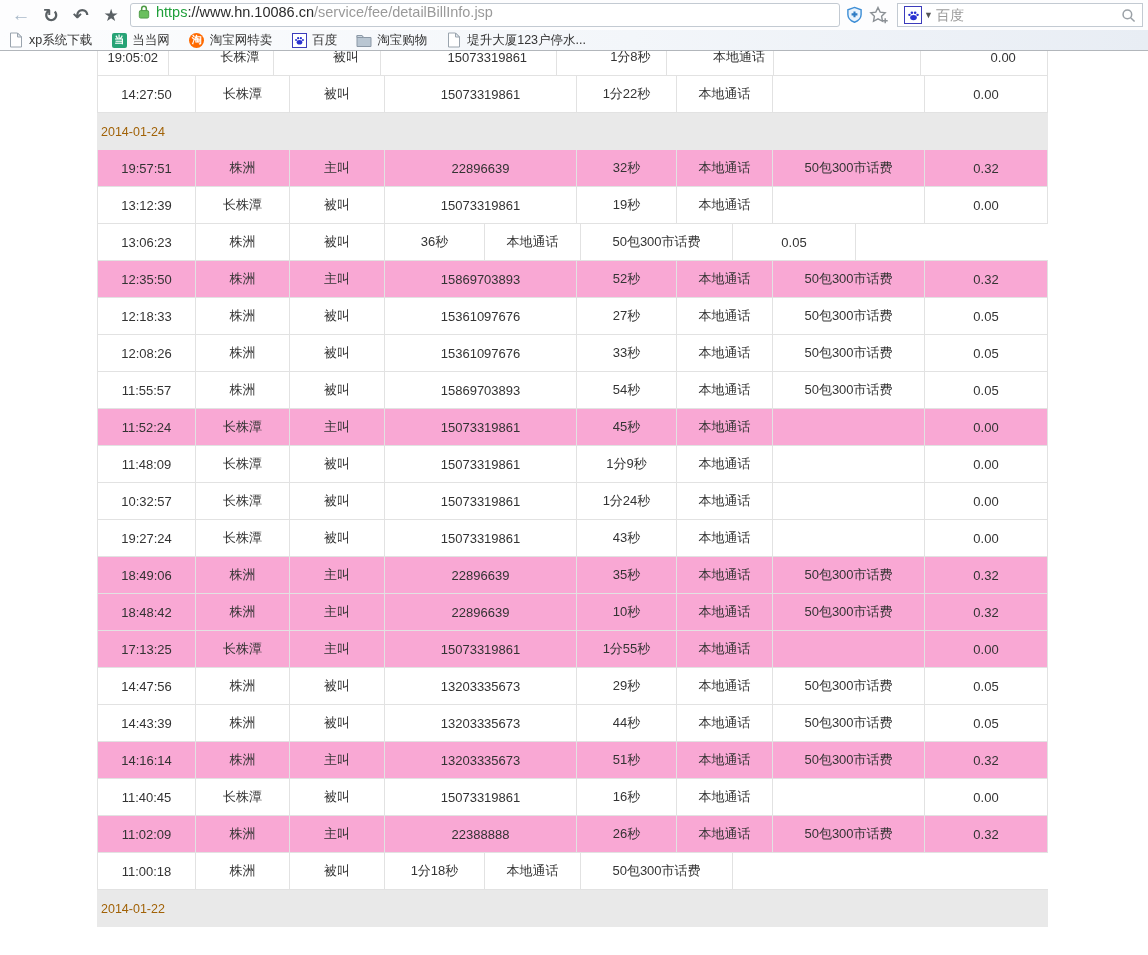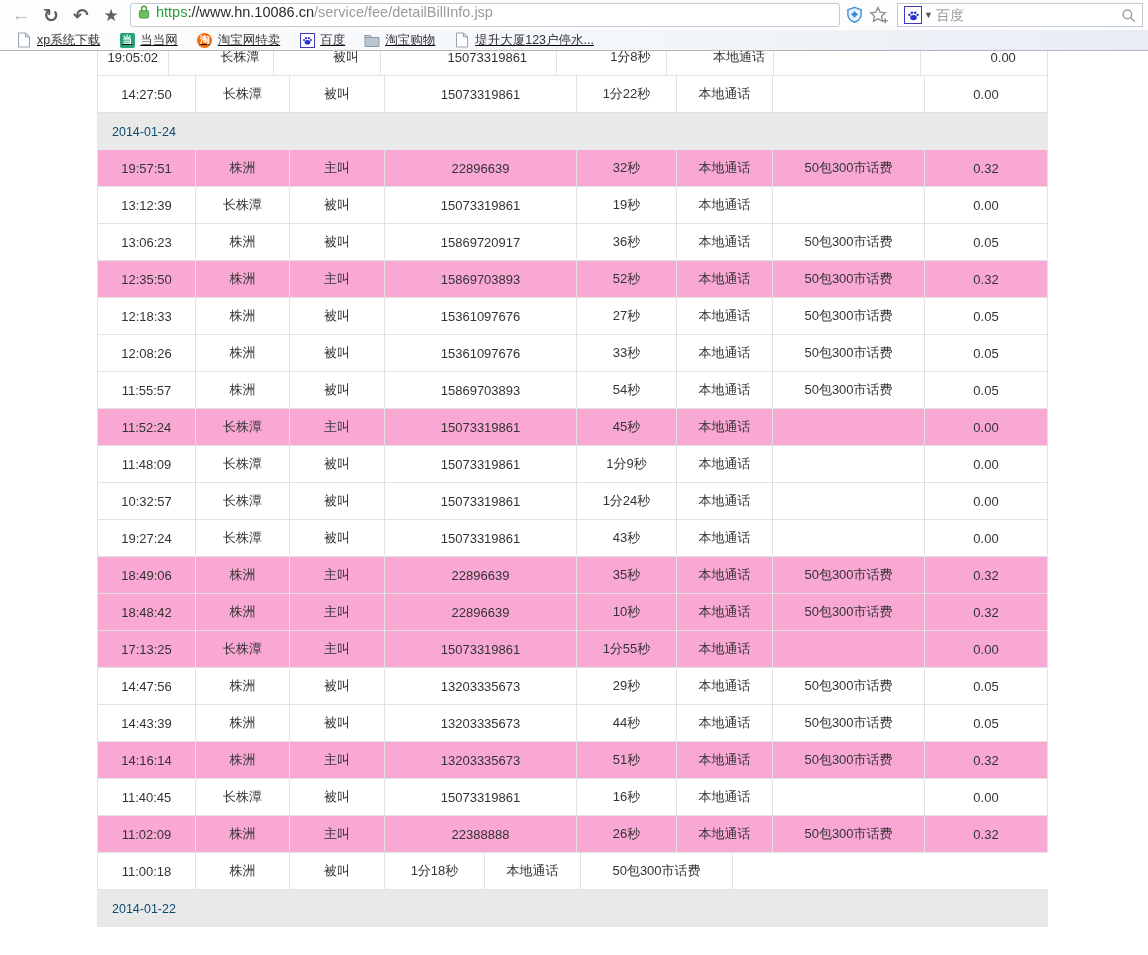--- a/index.html
+++ b/index.html
@@ -25,23 +25,23 @@
     background: #fff; display: flex; align-items: center; padding: 0 6px; }
   .engine-ic { width: 18px; height: 18px; border: 1px solid #3b3bbb; background: #fff;
     display: flex; align-items: center; justify-content: center; }
   .caret { font-size: 9px; color: #555; margin: 0 3px 0 2px; }
   .search-input { border: none; outline: none; flex: 1; font-size: 14px; color: #333;
     font-family: "Liberation Sans", sans-serif; min-width: 0; background: transparent; }
   .search-input::placeholder { color: #9a9a9a; }
   .mag { flex: none; }
 
   
-  .bookmarks { height: 21px; display: flex; align-items: center; padding-left: 16px;
+  .bookmarks { height: 21px; display: flex; align-items: center; padding-left: 8px;
     background: linear-gradient(90deg, #fcfdfe 0%, #f3f6fa 55%, #e8edf4 100%);
-    border-bottom: 1px solid #b2b6bb; text-decoration: underline; }
+    border-bottom: 1px solid #b2b6bb; }
   .bm { display: flex; align-items: center; margin-right: 19px; cursor: pointer; }
   .bm-ic { width: 16px; height: 16px; margin-right: 5px; display: flex; align-items: center;
     justify-content: center; flex: none; }
   .bm-sq { width: 15px; height: 15px; display: flex; align-items: center; justify-content: center;
     color: #fff; font-size: 10px; font-weight: bold; border-radius: 2px; }
   .bm-sq.round { border-radius: 50%; }
   .bm-label { font-size: 12.5px; color: #333; white-space: nowrap; }
 
   
   .page { position: relative; width: 1148px; height: 904px; background: #fff; overflow: hidden; }
@@ -50,21 +50,21 @@
   .clip-top .bill-row { position: absolute; bottom: 0; left: 0; gap: 38px; }
   .bill-row { display: flex; width: 951px; height: 37px; background: #fff;
     border-bottom: 1px solid #e2e2e2; }
   .bill-row.hl { background: #f9a8d4; }
   .cell { height: 100%; display: flex; align-items: center; justify-content: center;
     font-size: 13px; color: #333; border-right: 1px solid #e2e2e2; overflow: hidden; }
   .cell:first-child { border-left: 1px solid #e2e2e2; }
   .c0 { width: 99px; } .c1 { width: 94px; } .c2 { width: 95px; } .c3 { width: 192px; }
   .c4 { width: 100px; } .c5 { width: 96px; } .c6 { width: 152px; } .c7 { width: 123px; }
   .group-header { width: 951px; height: 37px; background: #e9e9e9; display: flex;
-    align-items: center; padding-left: 15px; font-size: 12.5px; color: #0c4a6e; }
+    align-items: center; padding-left: 4px; font-size: 12.5px; color: #a16207; }
 </style>
 </head>
 <body>
 
 <div class="toolbar">
   <span class="nav-btn disabled">←</span>
   <span class="nav-btn">↻</span>
   <span class="nav-btn">↶</span>
   <span class="nav-btn" style="font-size:17px;">★</span>
 
@@ -210,21 +210,20 @@
         <div class="cell c3">15073319861</div>
         <div class="cell c4">19秒</div>
         <div class="cell c5">本地通话</div>
         <div class="cell c6"></div>
         <div class="cell c7">0.00</div>
       </div>
       <div class="bill-row">
         <div class="cell c0">13:06:23</div>
         <div class="cell c1">株洲</div>
         <div class="cell c2">被叫</div>
-        <div class="cell c3">15869720917</div>
         <div class="cell c4">36秒</div>
         <div class="cell c5">本地通话</div>
         <div class="cell c6">50包300市话费</div>
         <div class="cell c7">0.05</div>
       </div>
       <div class="bill-row hl">
         <div class="cell c0">12:35:50</div>
         <div class="cell c1">株洲</div>
         <div class="cell c2">主叫</div>
         <div class="cell c3">15869703893</div>

